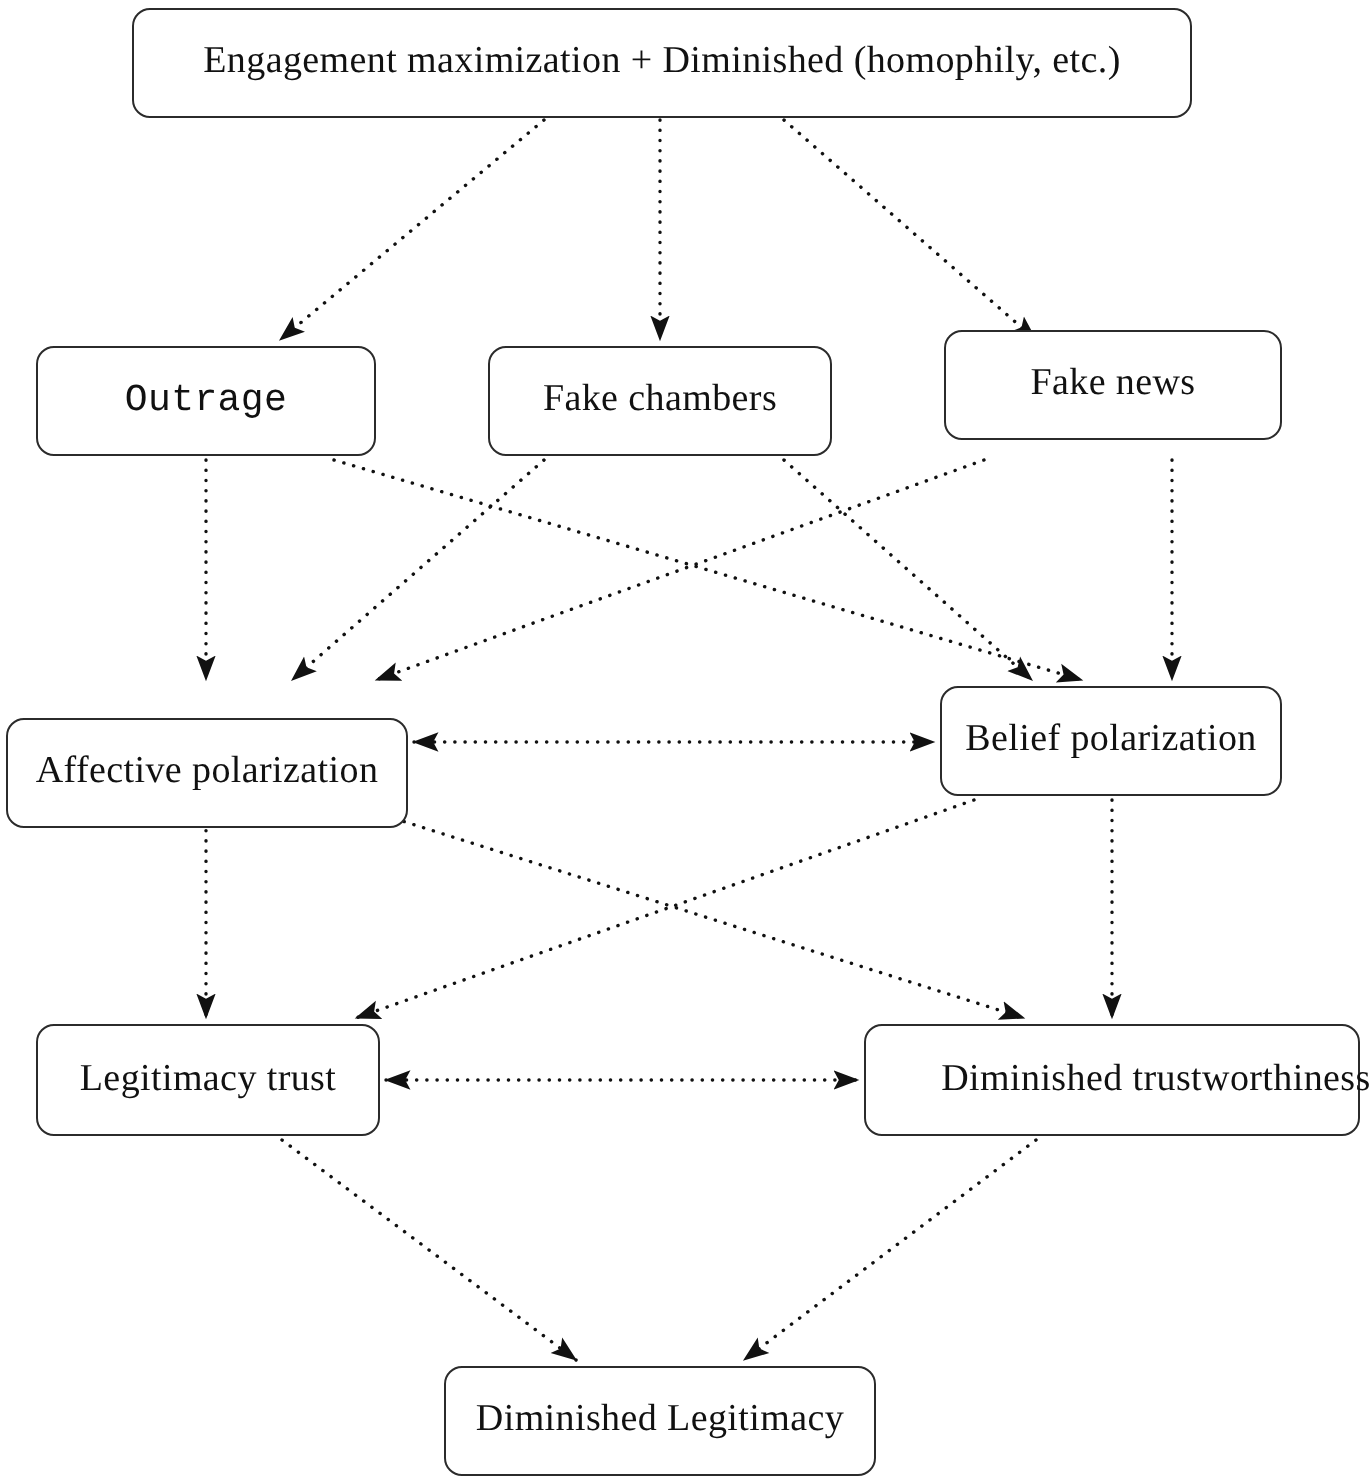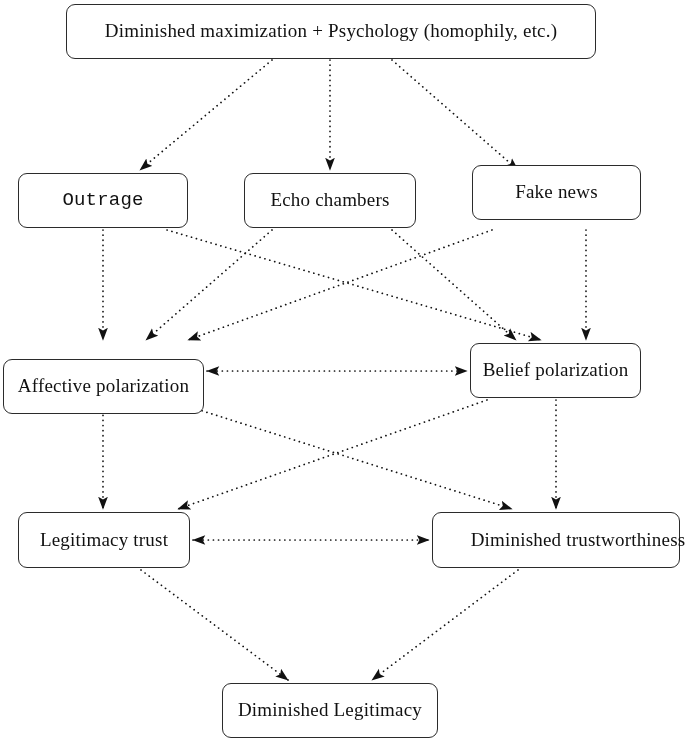--- a/index.html
+++ b/index.html
@@ -76,27 +76,27 @@
         <line x1="168" y1="400" x2="512" y2="509" stroke="#111111" stroke-width="1.7" stroke-linecap="round" stroke-dasharray="0.1 5" marker-end="url(#arrowhead)"></line>
         <line x1="487" y1="400" x2="178" y2="509" stroke="#111111" stroke-width="1.7" stroke-linecap="round" stroke-dasharray="0.1 5" marker-end="url(#arrowhead)"></line>
         <line x1="556" y1="400" x2="556" y2="509" stroke="#111111" stroke-width="1.7" stroke-linecap="round" stroke-dasharray="0.1 5" marker-end="url(#arrowhead)"></line>
         <line x1="193" y1="540" x2="429" y2="540" stroke="#111111" stroke-width="1.7" stroke-linecap="round" stroke-dasharray="0.1 5" marker-end="url(#arrowhead)" marker-start="url(#arrowhead-start)"></line>
         <line x1="141" y1="570" x2="288" y2="680" stroke="#111111" stroke-width="1.7" stroke-linecap="round" stroke-dasharray="0.1 5" marker-end="url(#arrowhead)"></line>
         <line x1="518" y1="570" x2="372" y2="680" stroke="#111111" stroke-width="1.7" stroke-linecap="round" stroke-dasharray="0.1 5" marker-end="url(#arrowhead)"></line>
       </g>
   </svg>
   <div id="node-layer">
       <div class="node" style="left: 66px; top: 4px; width: 530px; height: 55px; border-color: rgb(43, 43, 43);">
-        <span class="node-label">Diminished maximization + Psychology (homophily, etc.)</span>
+        <span class="node-label">Engagement maximization + Diminished (homophily, etc.)</span>
       </div>
       <div class="node" style="left: 18px; top: 173px; width: 170px; height: 55px; border-color: rgb(43, 43, 43); font-family: Liberation Mono, monospace;">
         <span class="node-label">Outrage</span>
       </div>
       <div class="node" style="left: 244px; top: 173px; width: 172px; height: 55px; border-color: rgb(43, 43, 43);">
-        <span class="node-label">Echo chambers</span>
+        <span class="node-label">Fake chambers</span>
       </div>
       <div class="node" style="left: 472px; top: 165px; width: 169px; height: 55px; border-color: rgb(43, 43, 43);">
         <span class="node-label">Fake news</span>
       </div>
       <div class="node" style="left: 3px; top: 343px; width: 201px; height: 55px; border-color: rgb(43, 43, 43); margin-top: 16px;">
         <span class="node-label">Affective polarization</span>
       </div>
       <div class="node" style="left: 470px; top: 343px; width: 171px; height: 55px; border-color: rgb(43, 43, 43);">
         <span class="node-label">Belief polarization</span>
       </div>

